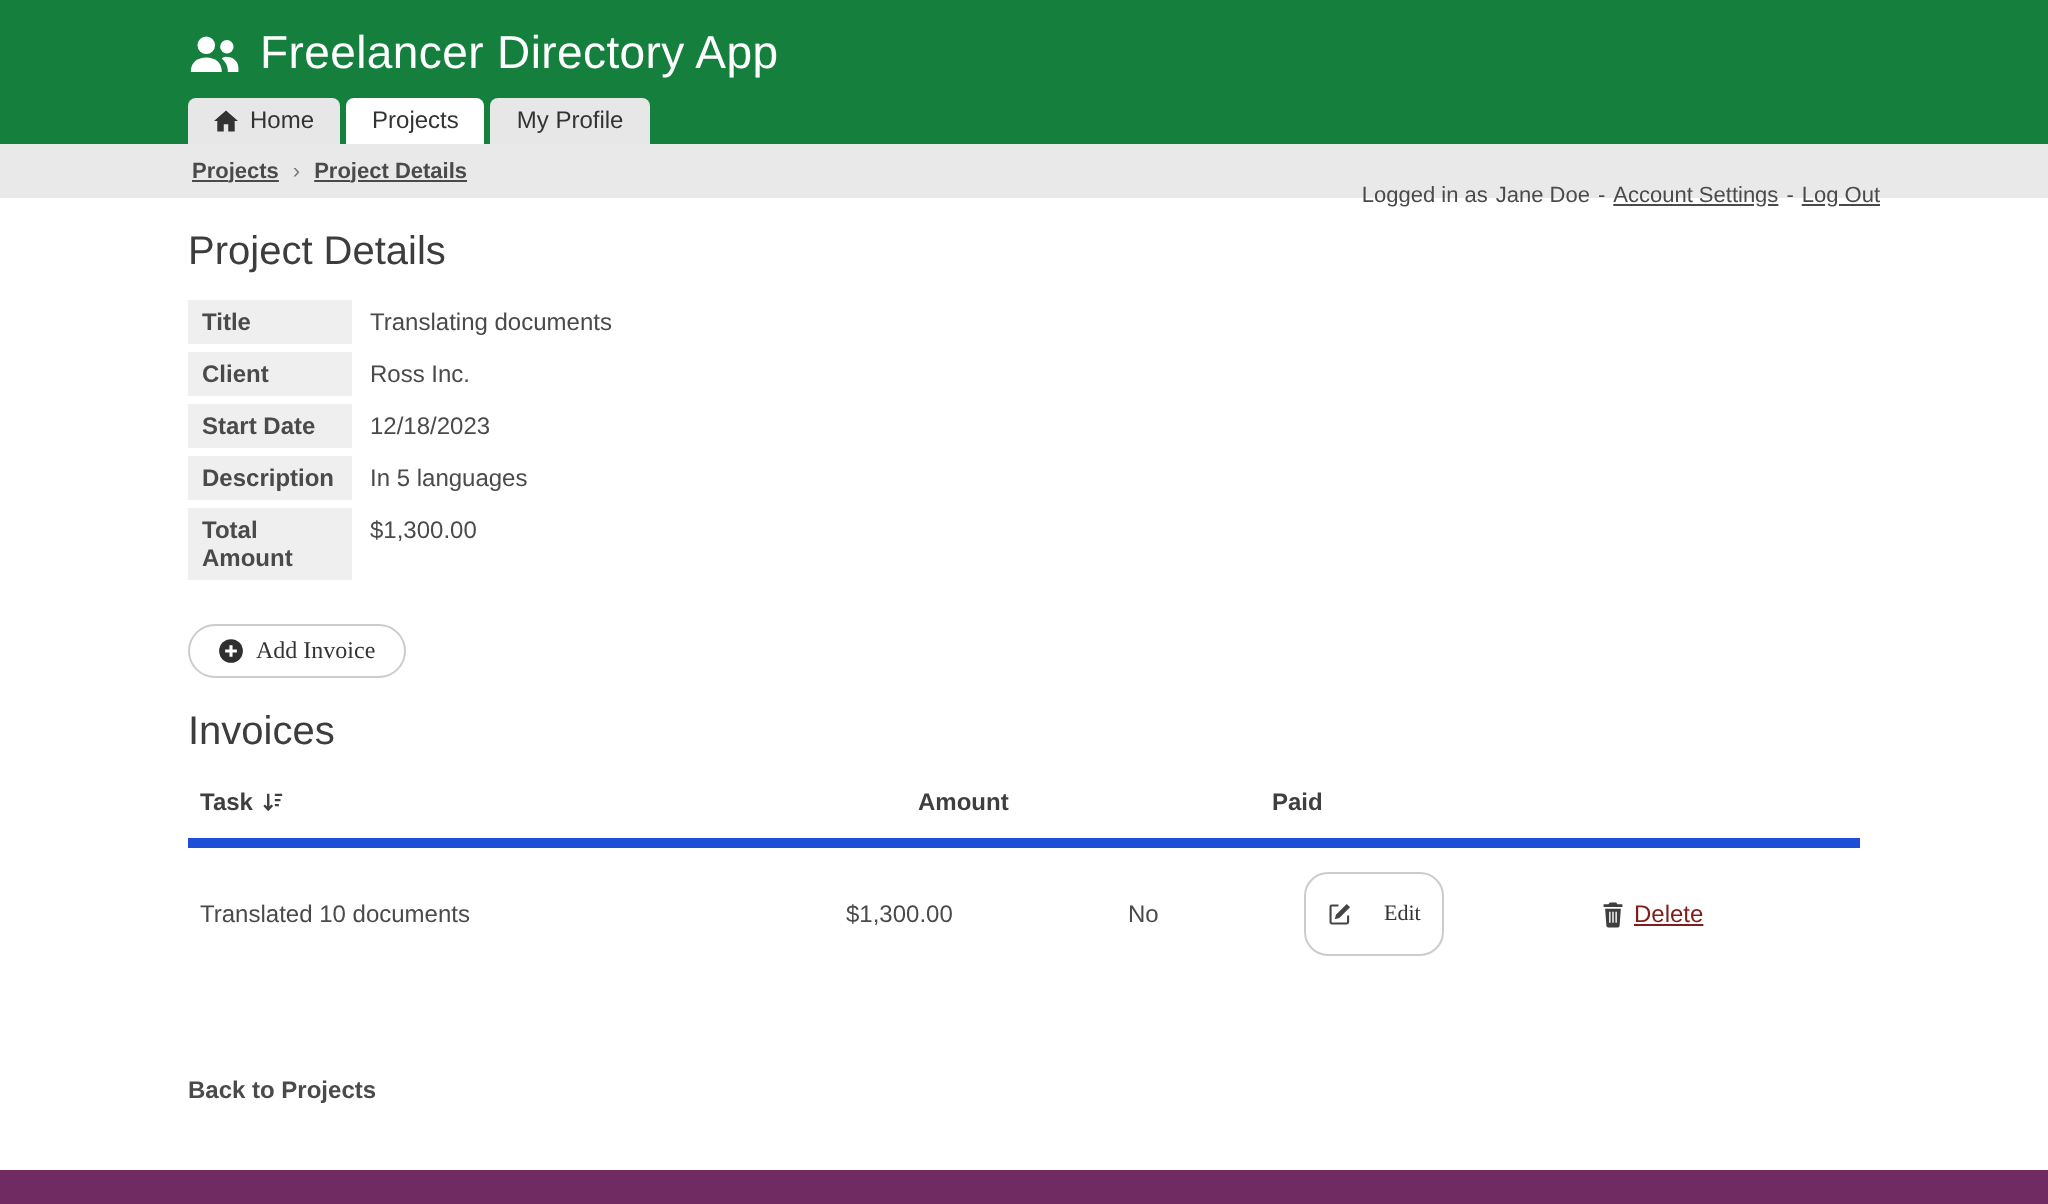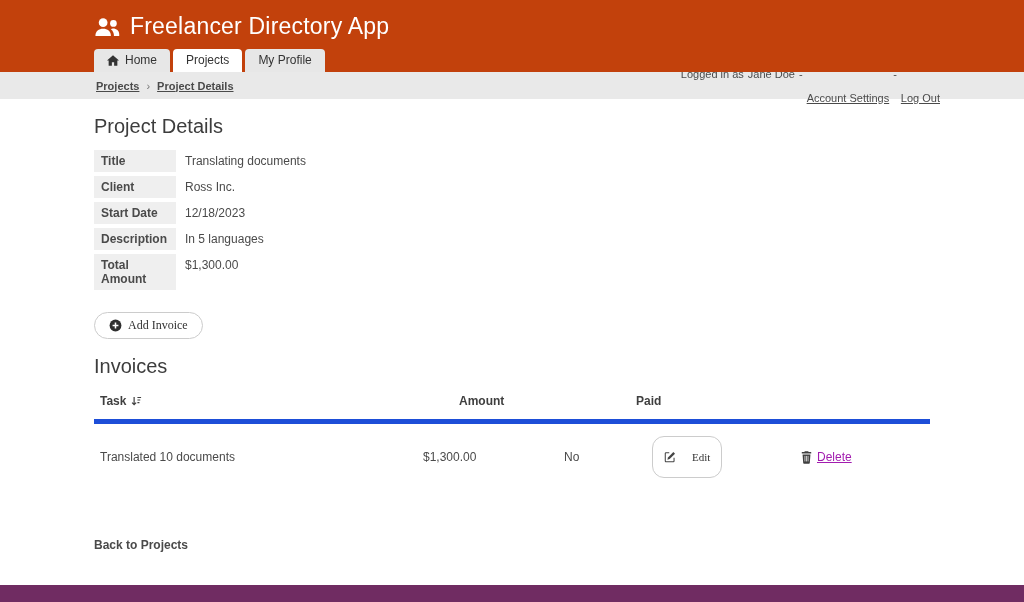--- a/index.html
+++ b/index.html
@@ -7,21 +7,21 @@
   body {
     font-family:"Liberation Sans", sans-serif;
     background:#ffffff;
     color:#4a4a4a;
     position:relative;
   }
   
   .app-header {
     position:relative;
     height:72px;
-    background:#c2410c;
+    background:#15803d;
   }
   .brand {
     display:flex; align-items:center; gap:10px;
     padding:13px 0 0 94px;
     color:#ffffff;
     font-size:23px;
     letter-spacing:.2px;
   }
   .tabs {
     position:absolute;
@@ -43,21 +43,21 @@
     height:27px;
     background:#e9e9e9;
     display:flex; align-items:center; justify-content:space-between;
     padding:0 84px 0 96px;
     font-size:11px;
     color:#4a4a4a;
   }
   .crumbs { display:flex; align-items:center; gap:7px; }
   .crumb-link { font-weight:600; text-decoration:underline; color:#4a4a4a; cursor:pointer; }
   .crumb-sep { color:#777; font-size:11px; }
-  .session { display:flex; align-items:flex-start; gap:4px; }
+  .session { display:flex; align-items:flex-end; gap:4px; }
   .session .user { font-weight:400; }
   .session .link { text-decoration:underline; cursor:pointer;margin-top:24px; }
   
   .main { padding:16px 0 0 94px; }
   h1.page-title { font-size:20px; font-weight:500; color:#3d3d3d; margin-bottom:12px; }
   .detail-row { display:flex; margin-bottom:4px; font-size:12px; }
   .detail-label {
     width:82px;
     background:#efefef;
     font-weight:700;
@@ -104,21 +104,21 @@
     font-size:11px;
     color:#333;
     cursor:pointer;
     font-family:Liberation Serif, serif;
   }
   .delete-action {
     justify-self:start;
     display:inline-flex; align-items:center; gap:5px;
     cursor:pointer;
   }
-  .delete-action .lbl { text-decoration:underline; color:#a21caf; }
+  .delete-action .lbl { text-decoration:underline; color:#7f1d1d; }
   .back-link {
     display:inline-block;
     margin-top:58px;
     font-size:12px;
     font-weight:600;
     color:#4a4a4a;
     cursor:pointer;
   }
   
   .app-footer {

